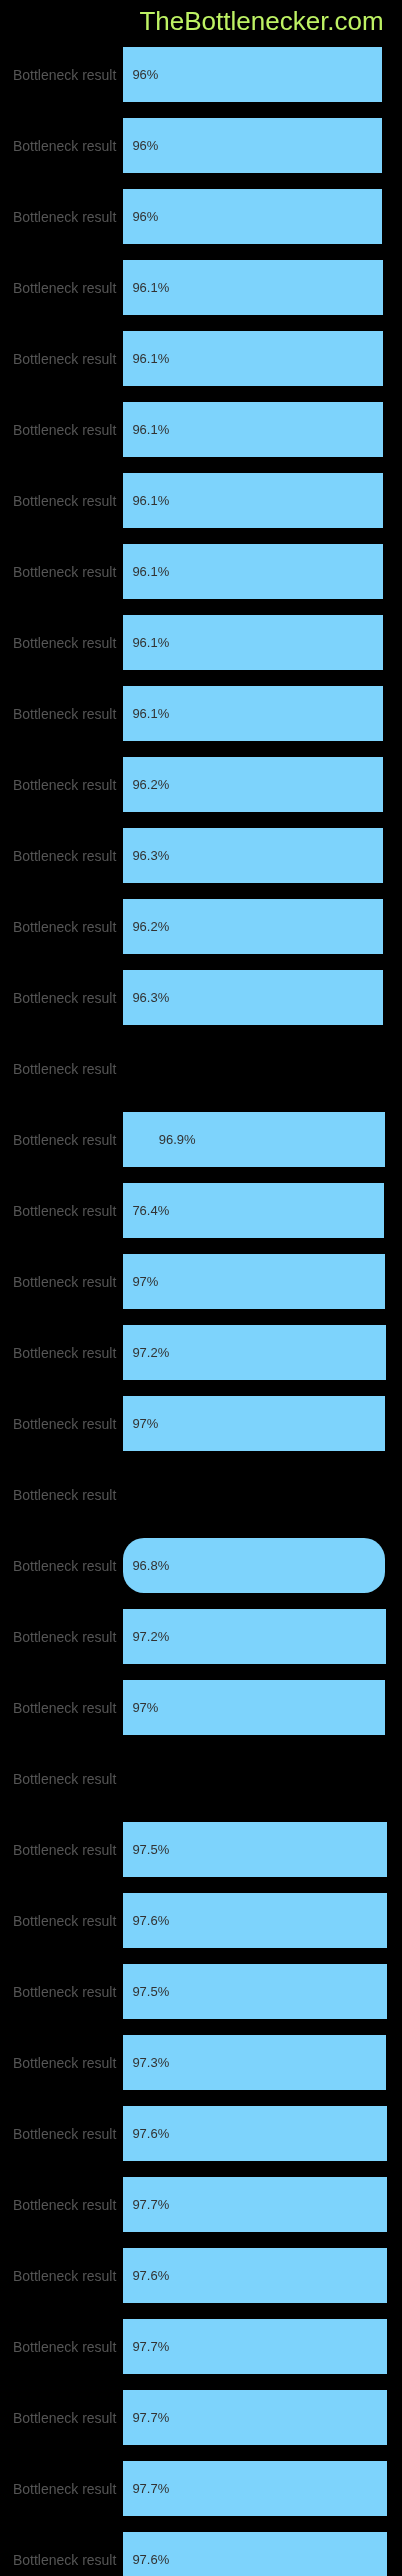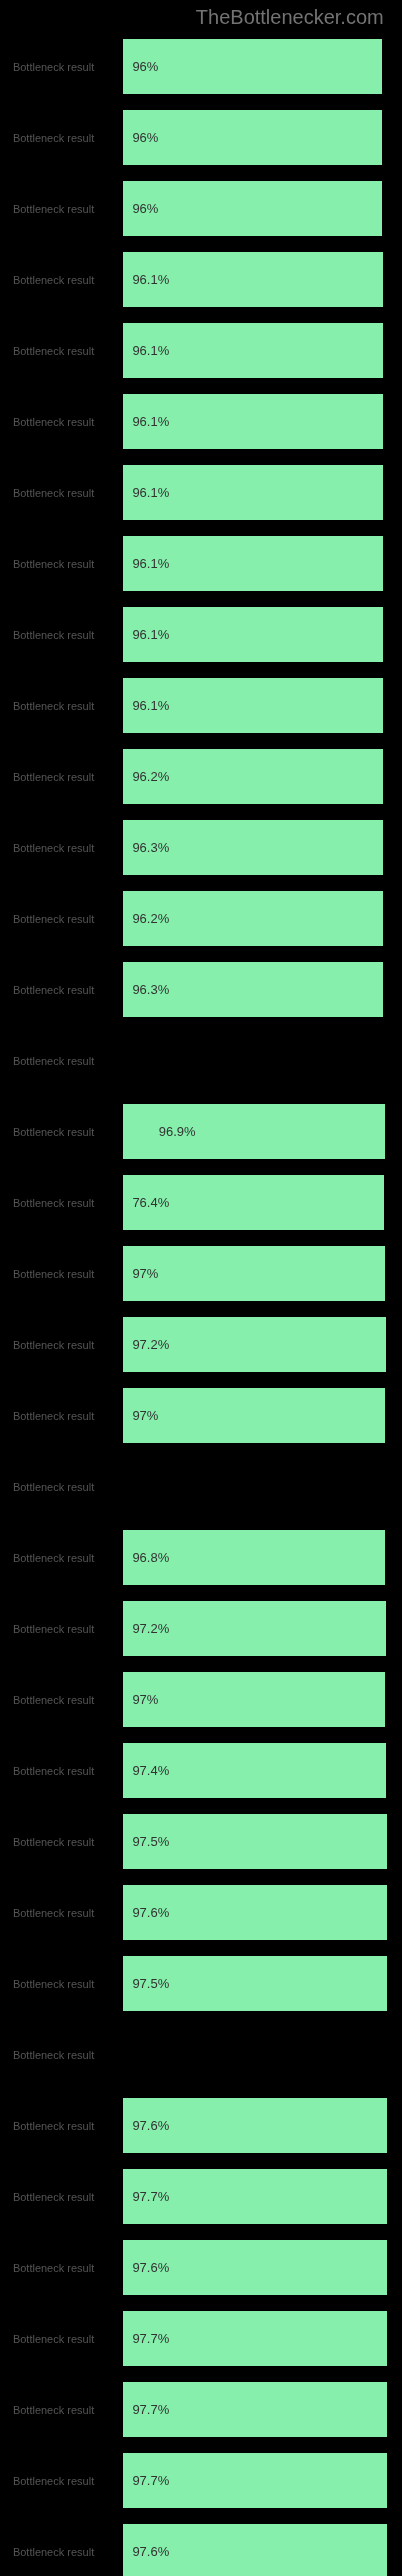--- a/index.html
+++ b/index.html
@@ -8,49 +8,49 @@
     box-sizing: border-box;
   }
   body {
     background-color: #000000;
     width: 403px;
     font-family: Arial, sans-serif;
   }
   .header {
     text-align: right;
     padding: 6.4px 19.3px 9.7px 0;
-    color: #737373;
-    font-size: 20px;
+    color: #bef264;
+    font-size: 26px;
     font-weight: normal;
   }
   .rows-container {
     padding: 0 9.7px 16px 9.7px;
   }
   .row {
     display: flex;
     align-items: center;
     margin-bottom: 16px;
     height: 55px;
   }
   .row-label {
     width: 113px;
     color: #555555;
-    font-size: 11px;
+    font-size: 14px;
     padding-left: 3.2px;
     flex-shrink: 0;
   }
   .bar-wrapper {
     flex: 1;
     height: 100%;
     position: relative;
     background: #000000;
   }
   .bar {
     height: 100%;
-    background-color: #86efac;
+    background-color: #7dd3fc;
     display: flex;
     align-items: center;
     padding-left: 9.7px;
   }
   .bar-value {
     color: #333333;
     font-size: 13px;
   }
 </style>
 </head>
@@ -213,21 +213,21 @@
           <span class="bar-value">97%</span>
         </div>
       </div>
     </div>
     <div class="row">
       <div class="row-label">Bottleneck result</div>
     </div>
     <div class="row">
       <div class="row-label">Bottleneck result</div>
       <div class="bar-wrapper">
-        <div class="bar" style="width: 96.8%;">
+        <div class="bar" style="width: 96.8%; border-radius: 21px;">
           <span class="bar-value">96.8%</span>
         </div>
       </div>
     </div>
     <div class="row">
       <div class="row-label">Bottleneck result</div>
       <div class="bar-wrapper">
         <div class="bar" style="width: 97.2%;">
           <span class="bar-value">97.2%</span>
         </div>
@@ -236,25 +236,20 @@
     <div class="row">
       <div class="row-label">Bottleneck result</div>
       <div class="bar-wrapper">
         <div class="bar" style="width: 97%;">
           <span class="bar-value">97%</span>
         </div>
       </div>
     </div>
     <div class="row">
       <div class="row-label">Bottleneck result</div>
-      <div class="bar-wrapper">
-        <div class="bar" style="width: 97.4%;">
-          <span class="bar-value">97.4%</span>
-        </div>
-      </div>
     </div>
     <div class="row">
       <div class="row-label">Bottleneck result</div>
       <div class="bar-wrapper">
         <div class="bar" style="width: 97.5%;">
           <span class="bar-value">97.5%</span>
         </div>
       </div>
     </div>
     <div class="row">
@@ -268,20 +263,25 @@
     <div class="row">
       <div class="row-label">Bottleneck result</div>
       <div class="bar-wrapper">
         <div class="bar" style="width: 97.5%;">
           <span class="bar-value">97.5%</span>
         </div>
       </div>
     </div>
     <div class="row">
       <div class="row-label">Bottleneck result</div>
+      <div class="bar-wrapper">
+        <div class="bar" style="width: 97.3%;">
+          <span class="bar-value">97.3%</span>
+        </div>
+      </div>
     </div>
     <div class="row">
       <div class="row-label">Bottleneck result</div>
       <div class="bar-wrapper">
         <div class="bar" style="width: 97.6%;">
           <span class="bar-value">97.6%</span>
         </div>
       </div>
     </div>
     <div class="row">

